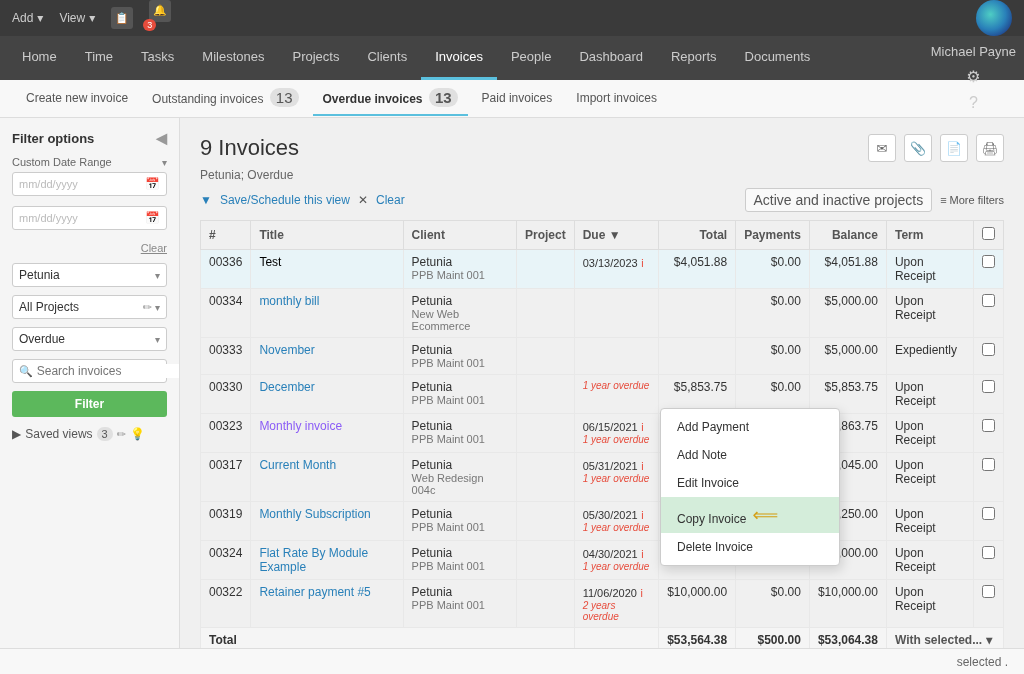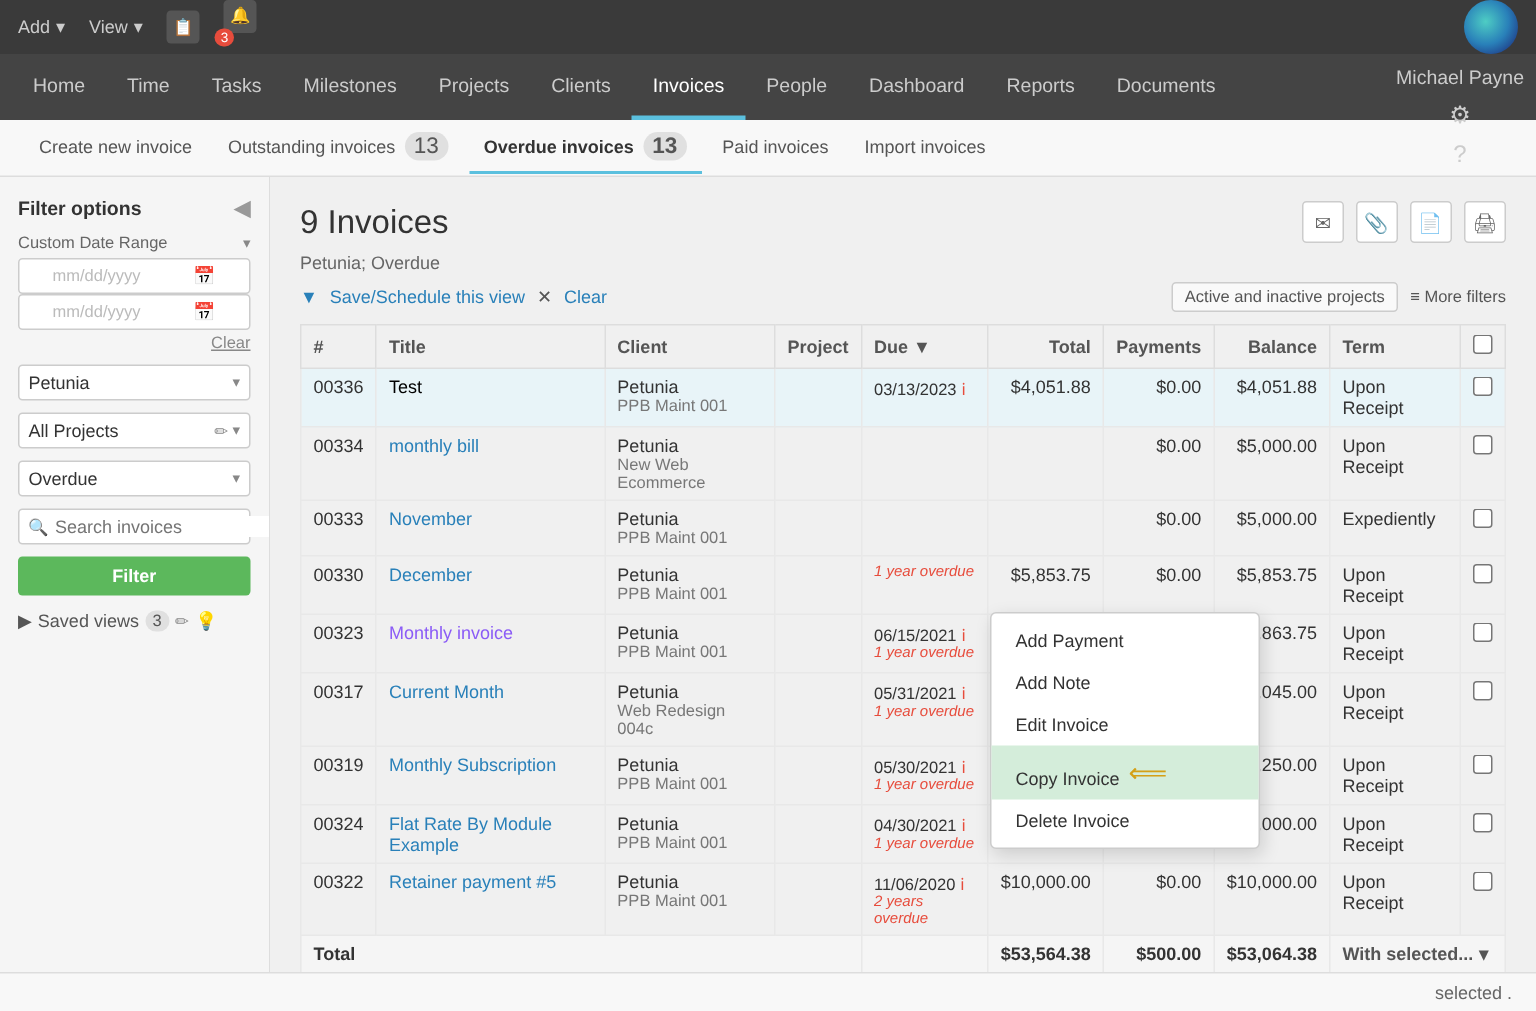--- a/index.html
+++ b/index.html
@@ -27,39 +27,39 @@
     .badge { background: #e0e0e0; color: #555; border-radius: 10px; padding: 1px 6px; font-size: 15px; margin-left: 3px; }
 
     
     .main-container { display: flex; height: calc(100vh - 80px); overflow: hidden; }
 
     
     .sidebar { width: 180px; min-width: 180px; background: #f5f5f5; border-right: 1px solid #ddd; padding: 12px; overflow-y: auto; }
     .sidebar-title { font-size: 13px; font-weight: 700; color: #333; margin-bottom: 10px; display: flex; align-items: center; justify-content: space-between; }
     .sidebar-collapse { cursor: pointer; color: #999; font-size: 14px; }
     .filter-label { font-size: 11px; color: #666; margin-bottom: 4px; display: flex; align-items: center; justify-content: space-between; }
-    .date-input { width: 100%; border: 1px solid #ccc; border-radius: 3px; padding: 4px 22px; font-size: 12px; background: #fff; margin-bottom: 0; display: flex; align-items: center; justify-content: space-between; cursor: pointer; color: #999; }
+    .date-input { width: 100%; border: 1px solid #ccc; border-radius: 3px; padding: 4px 6px; font-size: 12px; background: #fff; margin-bottom: 10px; display: flex; align-items: center; justify-content: space-between; cursor: pointer; color: #999; }
     .clear-link { font-size: 11px; color: #888; cursor: pointer; text-decoration: underline; }
     .dropdown-row { width: 100%; border: 1px solid #ccc; border-radius: 3px; padding: 4px 6px; font-size: 12px; background: #fff; margin-bottom: 8px; display: flex; align-items: center; justify-content: space-between; cursor: pointer; }
     .search-box { width: 100%; border: 1px solid #ccc; border-radius: 3px; padding: 4px 6px; font-size: 12px; background: #fff; margin-bottom: 8px; display: flex; align-items: center; gap: 4px; }
     .search-box input { border: none; outline: none; flex: 1; font-size: 12px; }
     .filter-btn { background: #5cb85c; color: #fff; border: none; border-radius: 3px; padding: 6px 20px; font-size: 12px; cursor: pointer; font-weight: 600; width: 100%; margin-bottom: 10px; }
     .saved-views { font-size: 12px; color: #555; display: flex; align-items: center; gap: 4px; cursor: pointer; }
     .saved-views-count { background: #e0e0e0; border-radius: 10px; padding: 1px 5px; font-size: 11px; }
 
     
     .content { flex: 1; padding: 16px 20px; overflow-y: auto; position: relative; }
     .content-header { display: flex; align-items: center; justify-content: space-between; margin-bottom: 6px; }
     .page-title { font-size: 22px; font-weight: 300; color: #333; }
     .content-tools { display: flex; gap: 8px; }
     .tool-icon { width: 28px; height: 28px; border: 1px solid #ccc; border-radius: 3px; display: flex; align-items: center; justify-content: center; cursor: pointer; background: #fff; font-size: 13px; color: #666; }
     .filter-row { display: flex; align-items: center; gap: 8px; margin-bottom: 8px; font-size: 12px; color: #555; }
     .filter-tag { color: #2980b9; cursor: pointer; }
     .save-link { color: #2980b9; cursor: pointer; text-decoration: none; }
-    .active-projects-btn { margin-left: auto; font-size: 11px; color: #555; border: 1px solid #ccc; border-radius: 3px; padding: 3px 8px; cursor: pointer; background: #f9f9f9; }
+    .active-projects-btn { margin-left: auto; font-size: 14px; color: #555; border: 1px solid #ccc; border-radius: 3px; padding: 3px 8px; cursor: pointer; background: #f9f9f9; }
     .more-filters-btn { font-size: 11px; color: #555; cursor: pointer; display: flex; align-items: center; gap: 3px; }
 
     
     .invoice-table { width: 100%; border-collapse: collapse; font-size: 12px; }
     .invoice-table th { background: #f0f0f0; border: 1px solid #ddd; padding: 6px 8px; text-align: left; font-weight: 600; color: #555; white-space: nowrap; }
     .invoice-table td { border: 1px solid #e8e8e8; padding: 5px 8px; vertical-align: top; }
     .invoice-table tr.context-row td { background: #e8f4f8; }
     .due-date { font-size: 11px; }
     .overdue-text { color: #e74c3c; font-style: italic; font-size: 10px; }
     .warn-icon { color: #e74c3c; font-size: 11px; }

